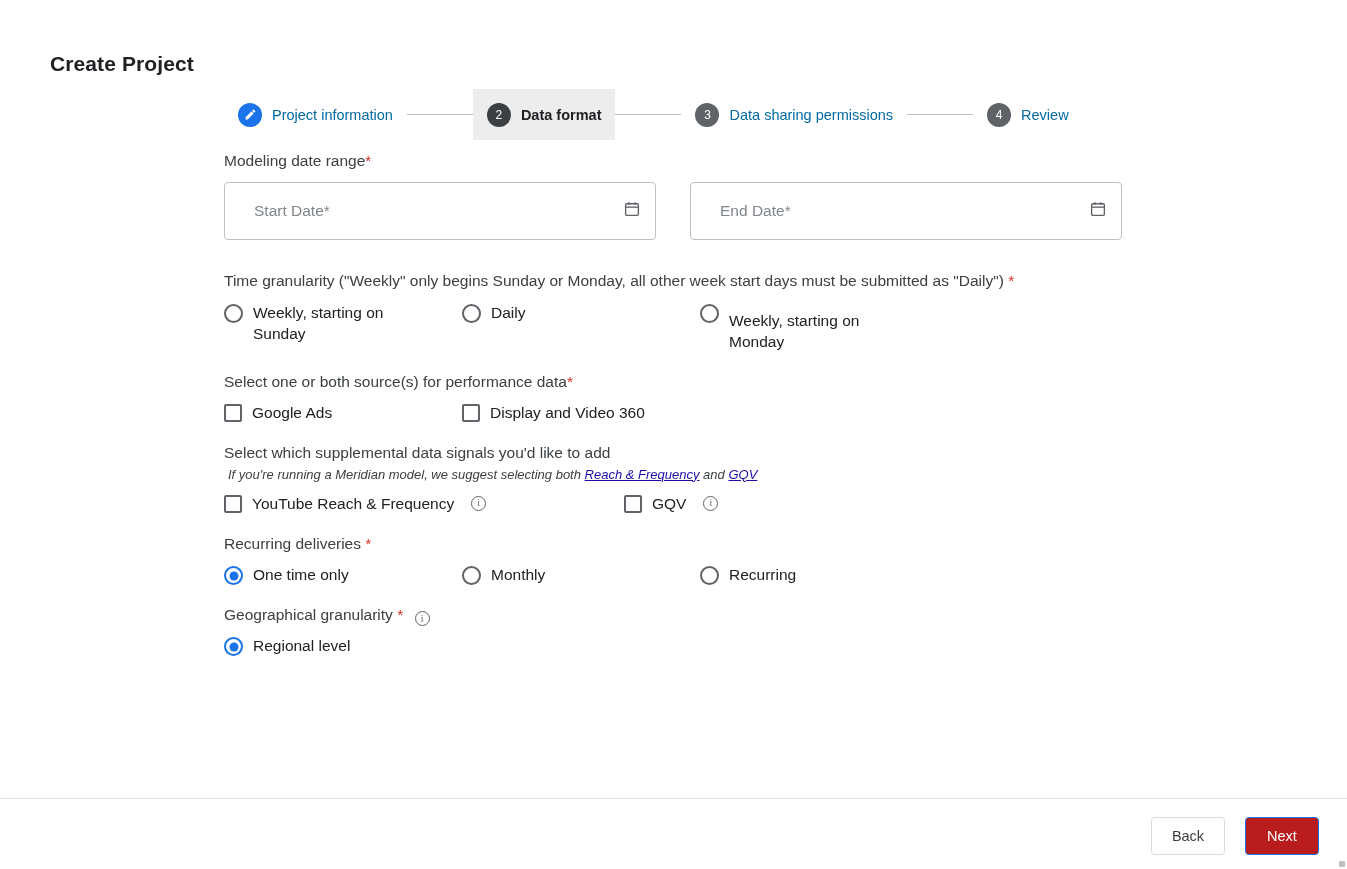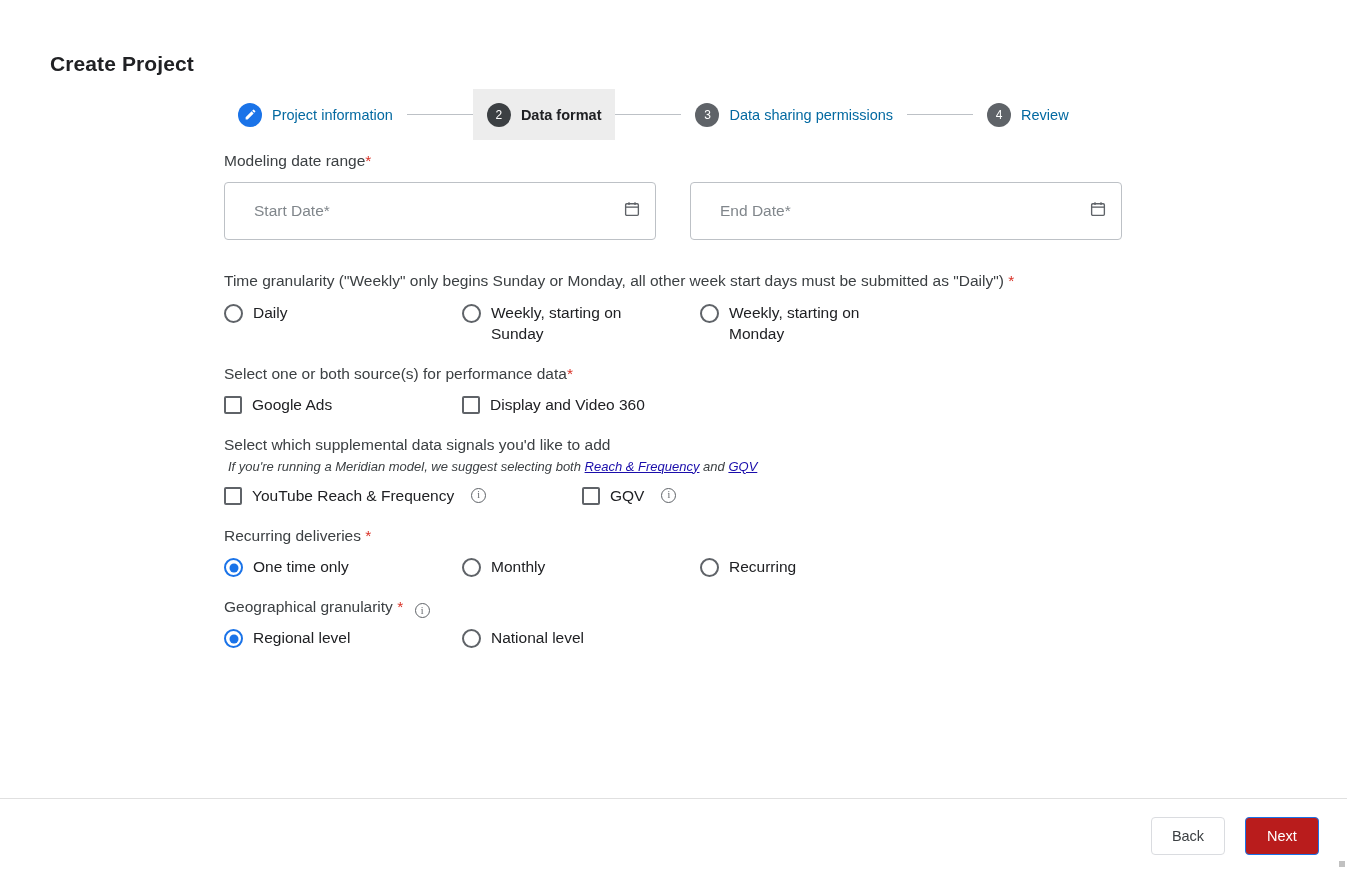--- a/index.html
+++ b/index.html
@@ -297,31 +297,31 @@
           </svg>
         </span>
       </div>
     </div>
 
     <div class="field-label" style="width:900px;">
       <span>Time granularity ("Weekly" only begins Sunday or Monday, all other week start days must be submitted as "Daily")</span>
       <span class="req">*</span>
     </div>
     <div class="opts">
+      <div class="opt w2">
+        <span class="radio"></span>
+        <span class="opt-label" style="max-width:160px;">Weekly, starting on Sunday</span>
+      </div>
       <div class="opt w1">
         <span class="radio"></span>
         <span class="opt-label">Daily</span>
       </div>
-      <div class="opt w2">
-        <span class="radio"></span>
-        <span class="opt-label" style="max-width:160px;">Weekly, starting on Sunday</span>
-      </div>
       <div class="opt w3">
         <span class="radio"></span>
-        <span class="opt-label" style="max-width:160px;">Weekly, starting on Monday</span>
+        <span class="opt-label" style="max-width:160px;margin-top:8px;">Weekly, starting on Monday</span>
       </div>
     </div>
 
     <div class="field-label">
       <span>Select one or both source(s) for performance data</span><span class="req">*</span>
     </div>
     <div class="opts">
       <div class="opt w1">
         <span class="checkbox"></span>
         <span class="opt-label">Google Ads</span>
@@ -330,21 +330,21 @@
         <span class="checkbox"></span>
         <span class="opt-label">Display and Video 360</span>
       </div>
     </div>
 
     <div class="field-label" style="margin-bottom:2px;">Select which supplemental data signals you'd like to add</div>
     <div class="helper">
       <span>If you're running a Meridian model, we suggest selecting both </span><a href="#">Reach &amp; Frequency</a><span> and </span><a href="#">GQV</a>
     </div>
     <div class="opts" style="margin-top:12px;">
-      <div class="opt" style="width:358px;">
+      <div class="opt" style="width:400px;">
         <span class="checkbox"></span>
         <span class="opt-label">YouTube Reach &amp; Frequency</span>
         <span class="info-icon">i</span>
       </div>
       <div class="opt" style="width:240px;">
         <span class="checkbox"></span>
         <span class="opt-label">GQV</span>
         <span class="info-icon">i</span>
       </div>
     </div>
@@ -370,24 +370,20 @@
 
     <div class="field-label">
       <span>Geographical granularity</span>
       <span class="req">*</span>
       <span class="info-icon">i</span>
     </div>
     <div class="opts">
       <div class="opt w1">
         <span class="radio checked"></span>
         <span class="opt-label">Regional level</span>
-      </div>
-      <div class="opt w2">
-        <span class="radio"></span>
-        <span class="opt-label">National level</span>
       </div>
     </div>
 
   </div>
 
   <div class="footer">
     <div class="btn btn-back">Back</div>
     <div class="btn btn-next">Next</div>
     <div class="scroll-tick"></div>
   </div>

